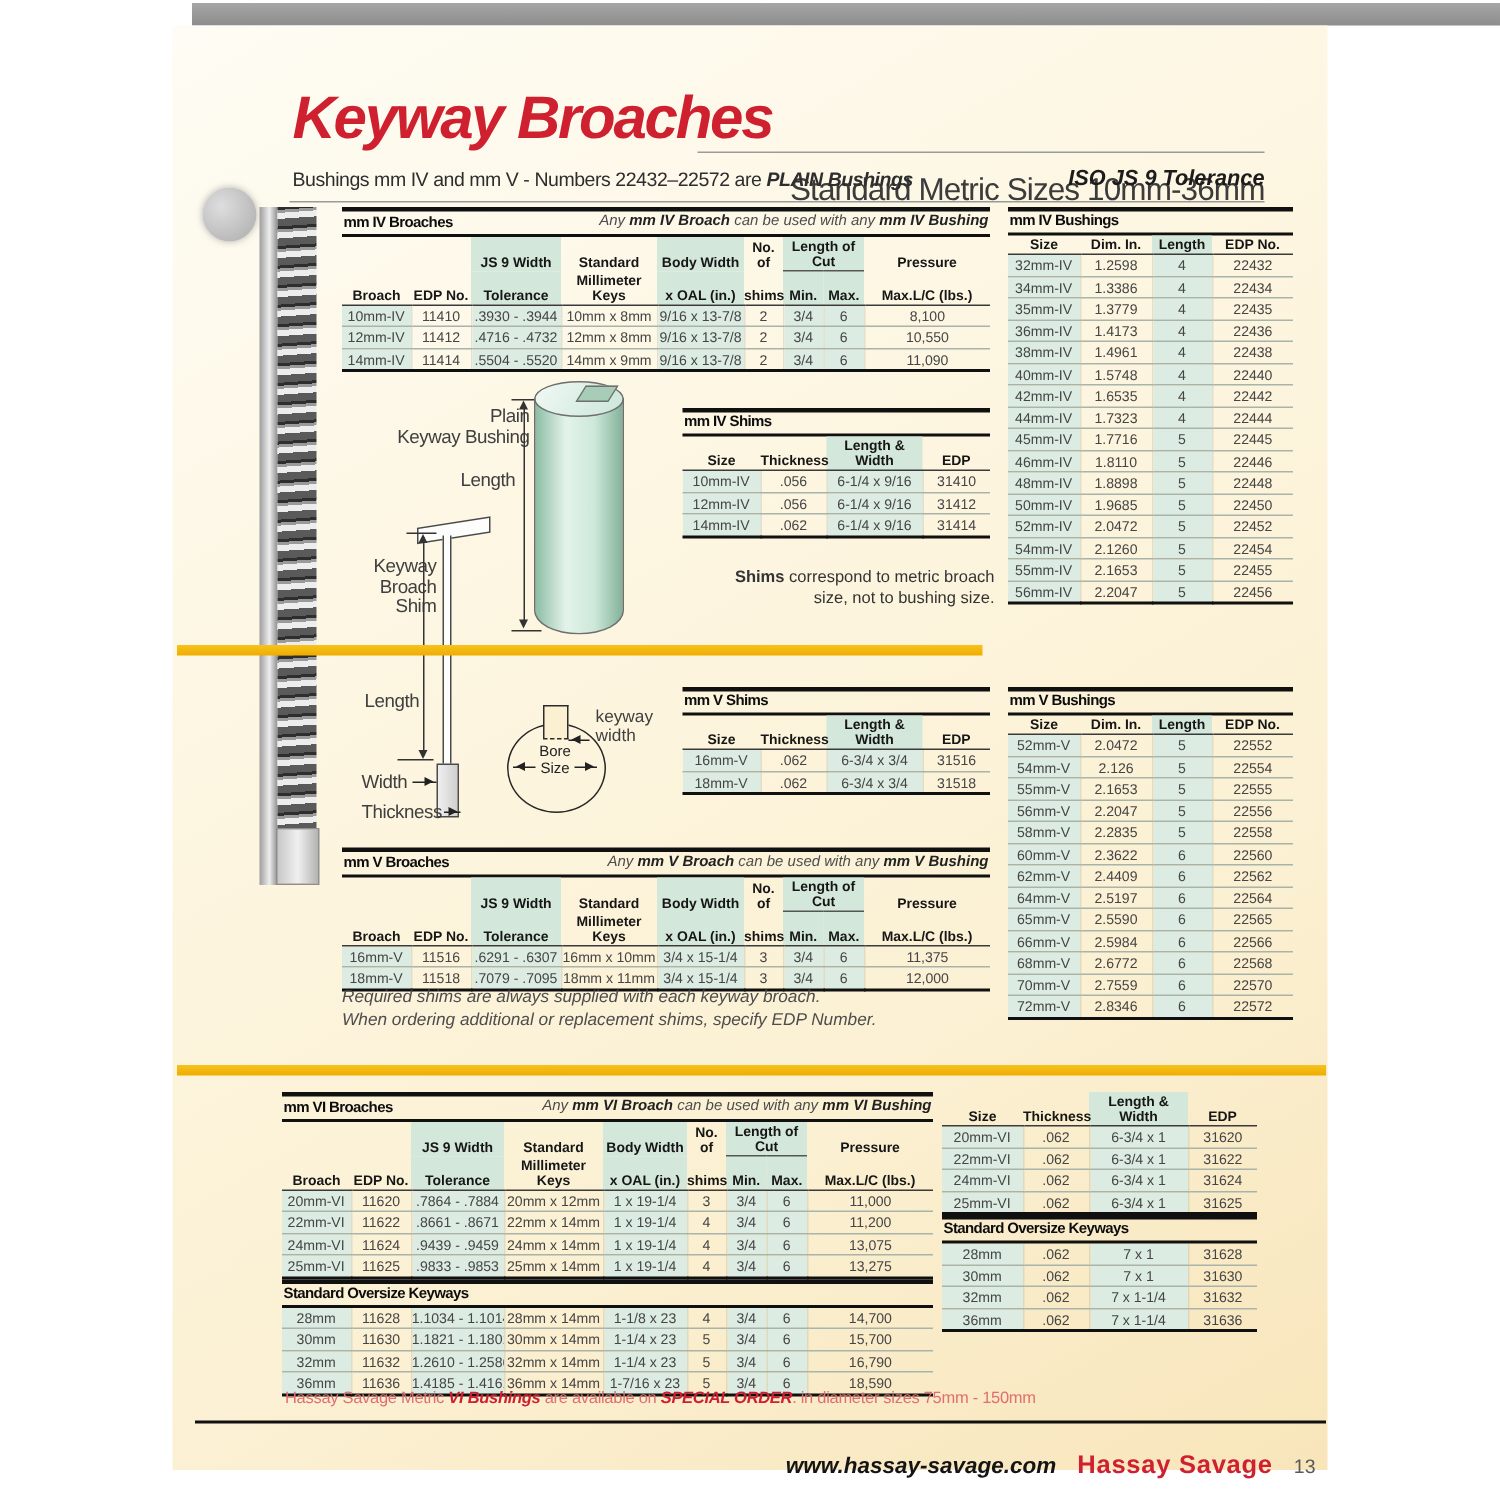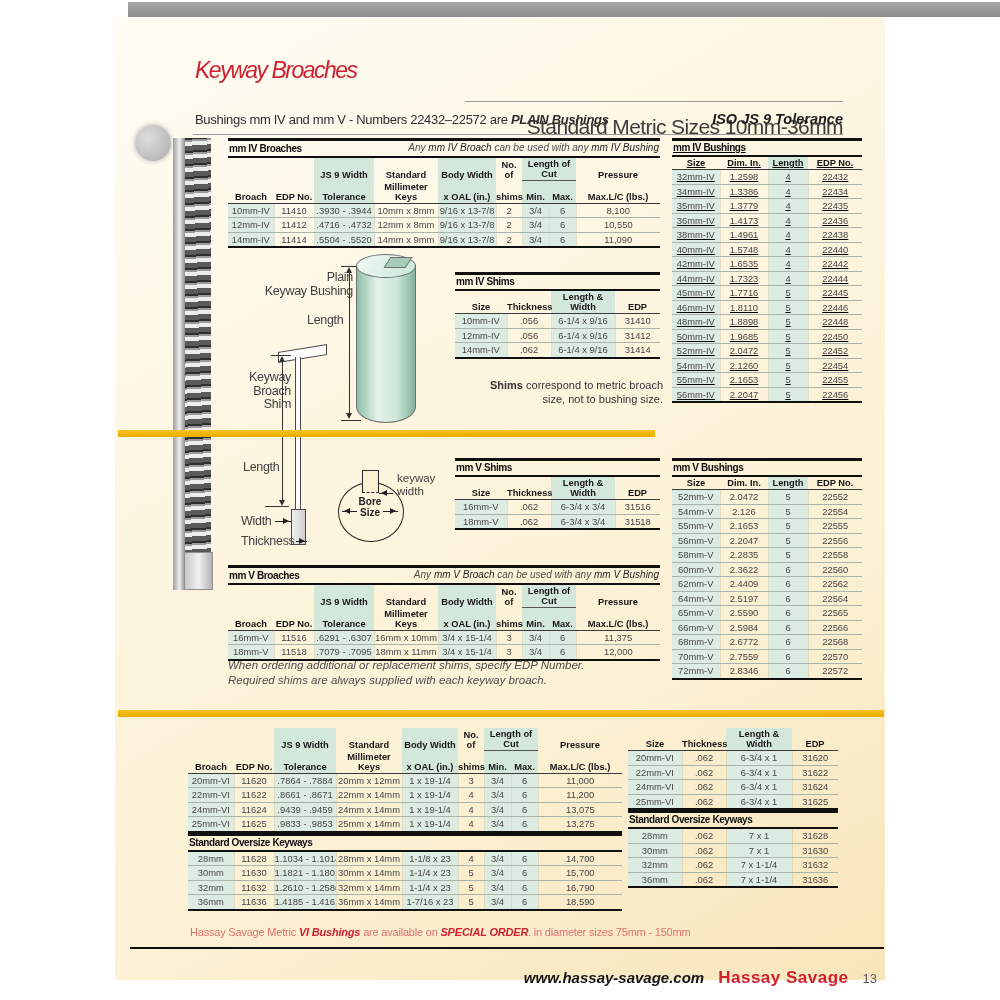--- a/index.html
+++ b/index.html
@@ -4,34 +4,34 @@
 <style>
   html,body{margin:0;padding:0;background:#ffffff;width:1000px;height:1000px;overflow:hidden;
     font-family:"Liberation Sans",sans-serif;-webkit-font-smoothing:antialiased;}
   .scanbar{position:absolute;left:128px;top:2px;width:872px;height:15px;
     background:linear-gradient(#a6a6a6,#8d8d8d);}
   .page{position:absolute;left:115px;top:17px;width:770px;height:963px;
     background:linear-gradient(150deg,#fefcf4 0%,#fdf6e2 35%,#fbf0d2 70%,#f8e5ba 100%);}
   .abs{position:absolute;}
 
   
-  .title{color:#cf2030;font-style:italic;font-weight:400;font-size:23px;letter-spacing:-1.5px;}
+  .title{color:#cf2030;font-style:italic;font-weight:700;font-size:40px;letter-spacing:-1.5px;}
   .sizerange{font-size:21px;color:#3c3c3c;letter-spacing:-0.6px;}
   .hrule{border-top:1.6px solid #9a9a9a;height:0;}
   .subleft{font-size:13px;color:#2e2e2e;letter-spacing:-0.3px;}
   .subleft .seg-b{font-weight:700;font-style:italic;}
   .tol{font-size:14.5px;font-weight:700;font-style:italic;color:#1c1c1c;}
 
   
   .tblk{position:absolute;}
   .tbar{border-top:3px solid #101010;border-bottom:2px solid #101010;display:flex;
     align-items:flex-end;justify-content:space-between;padding:1px 1px 2px 1px;}
   .tbar-title{font-weight:800;font-size:10px;color:#0d0d0d;letter-spacing:-0.4px;white-space:nowrap;}
   .tbar-note{font-size:10px;font-style:italic;color:#4c4c4c;white-space:nowrap;padding-bottom:1px;}
-  .tbar-note .seg-b{font-weight:400;color:#222;}
+  .tbar-note .seg-b{font-weight:700;color:#222;}
   table.ctab{border-collapse:collapse;table-layout:fixed;width:100%;border-bottom:2px solid #101010;}
   table.ctab th{font-size:9.3px;font-weight:700;color:#161616;text-align:center;padding:1px 0;
     line-height:10px;vertical-align:bottom;}
   table.ctab thead tr:last-child th{border-bottom:1.4px solid #3a3a3a;}
   table.ctab th.uline{border-bottom:1px solid #555;}
   table.ctab td{font-size:9.4px;color:#454545;text-align:center;height:13.5px;padding:0;
     border-bottom:1px solid #a8b3aa;border-right:1px solid rgba(130,150,135,.22);
     white-space:nowrap;overflow:hidden;}
   table.ctab td:last-child{border-right:none;}
   table.ctab tr:last-child td{border-bottom:none;}
@@ -74,21 +74,21 @@
   .varrow::after{content:"";position:absolute;bottom:-5px;left:-4.2px;border:3.7px solid transparent;border-top:6px solid #333;}
   .tick{border-top:1.2px solid #333;height:0;}
   .harrow{border-top:1.2px solid #222;height:0;}
   .harrow.al::before{content:"";position:absolute;left:-1px;top:-4.4px;border:3.6px solid transparent;border-right:6px solid #222;}
   .harrow.ar::after{content:"";position:absolute;right:-1px;top:-4.4px;border:3.6px solid transparent;border-left:6px solid #222;}
   .shim-arm{border:1.3px solid #4a4a4a;background:#fdfdfb;transform:skewY(-9deg);}
   .shim-vert{width:4px;border-left:1.3px solid #4a4a4a;border-right:1.3px solid #4a4a4a;background:#fdfdfb;}
   .shim-foot{border:1.3px solid #4a4a4a;background:linear-gradient(90deg,#efefef,#cfcfcf);}
   .bore-circle{border:1.5px solid #262626;border-radius:50%;}
   .bore-notch{border:1.4px solid #2c2c2c;border-bottom:1.4px dashed #2c2c2c;background:#fbf0d2;}
-  .bore-text{font-size:10px;font-weight:700;color:#222;text-align:center;line-height:11px;}
+  .bore-text{font-size:10px;font-weight:400;color:#222;text-align:center;line-height:11px;}
   .kw-label{font-size:11.5px;color:#3f3f3f;line-height:12.5px;}
 </style>
 </head>
 <body>
 
 <div class="scanbar abs"></div>
 
 <div class="page">
 
   <div class="abs title" style="left:80px;top:40px;">Keyway Broaches</div>
@@ -176,21 +176,21 @@
             <td class="g">9/16 x 13-7/8</td>
             <td>2</td>
             <td class="g">3/4</td>
             <td class="g">6</td>
             <td>11,090</td>
           </tr>
         </tbody>
       </table>
     </div>
 
-  <div class="tblk" style="left:557px;top:121px;width:190px;text-decoration:underline;">
+  <div class="tblk" style="left:557px;top:121px;width:190px;">
       <div class="tbar">
         <span class="tbar-title">mm IV Bushings</span>
       </div>
       <table class="ctab">
         <colgroup>
           <col style="width: 48px;">
           <col style="width: 48px;">
           <col style="width: 40px;">
           <col style="width: 54px;">
         </colgroup>
@@ -595,26 +595,30 @@
             <td class="g">3/4 x 15-1/4</td>
             <td>3</td>
             <td class="g">3/4</td>
             <td class="g">6</td>
             <td>12,000</td>
           </tr>
         </tbody>
       </table>
     </div>
   <div class="abs vnotes" style="left:113px;top:641px;width:460px;">
+    <div>Required shims are always supplied with each keyway broach.</div>
     <div>When ordering additional or replacement shims, specify EDP Number.</div>
-    <div>Required shims are always supplied with each keyway broach.</div>
   </div>
 
   <div class="abs" style="left:73px;top:711px;width:434px;">
     <div class="tblk" style="position:relative;width:434px;">
+        <div class="tbar">
+          <span class="tbar-title">mm VI Broaches</span>
+          <span class="tbar-note"><span>Any </span><span class="seg-b">mm VI Broach</span><span> can be used with any </span><span class="seg-b">mm VI Bushing</span></span>
+        </div>
         <table class="ctab">
           <colgroup>
             <col style="width: 46px;">
             <col style="width: 40px;">
             <col style="width: 62px;">
             <col style="width: 66px;">
             <col style="width: 56px;">
             <col style="width: 26px;">
             <col style="width: 27px;">
             <col style="width: 27px;">

